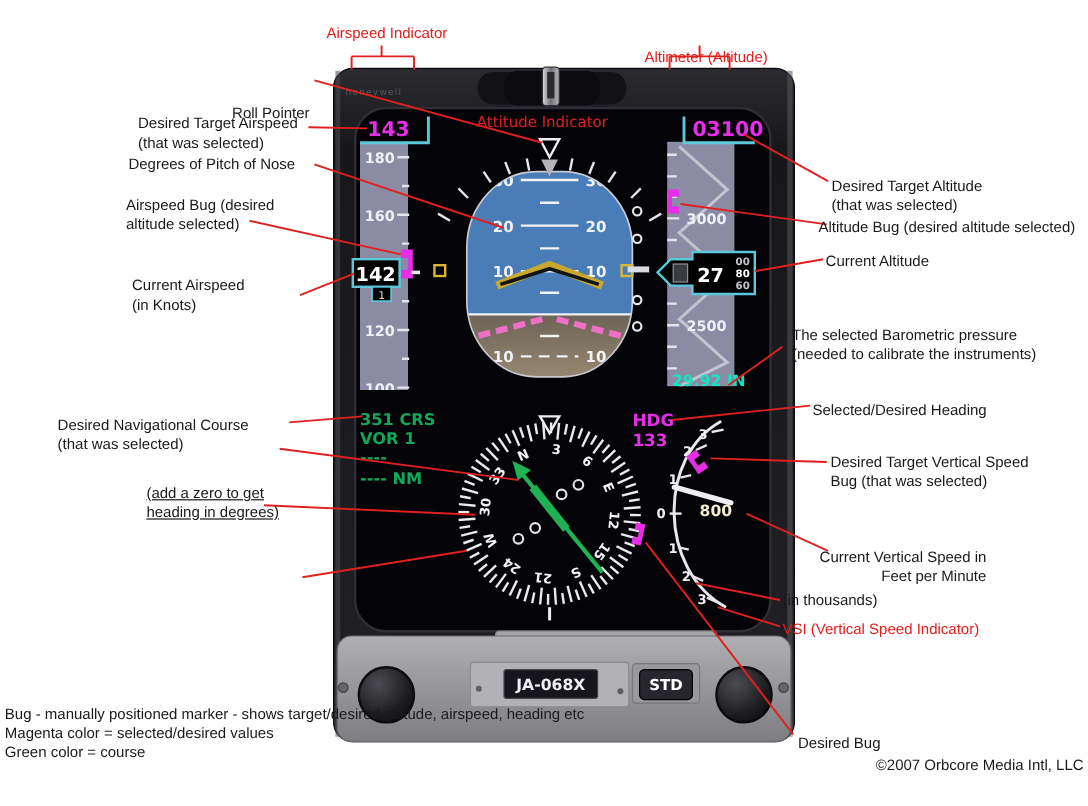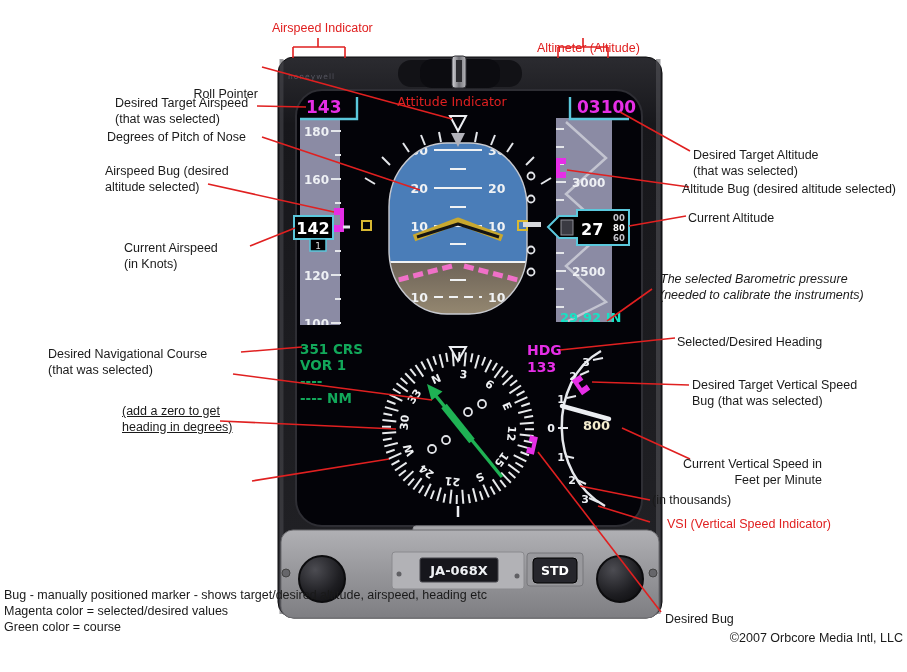--- a/index.html
+++ b/index.html
@@ -413,40 +413,40 @@
 
 <div class="ann red" style="left:272px;top:20px;">Airspeed Indicator</div>
 <div class="ann red" style="left:537px;top:20px;margin-top:20px;">Altimeter (Altitude)</div>
 
 <div class="ann rightal" style="right:649px;top:58px;margin-top:28px;">Roll Pointer</div>
 <div class="ann" style="left:115px;top:95px;">Desired Target Airspeed
 (that was selected)</div>
 <div class="ann" style="left:107px;top:129px;">Degrees of Pitch of Nose</div>
 <div class="ann" style="left:105px;top:163px;">Airspeed Bug (desired
 altitude selected)</div>
-<div class="ann" style="left:124px;top:230px;margin-top:10px;">Current Airspeed
+<div class="ann" style="left:110px;top:230px;">Current Airspeed
 (in Knots)</div>
 <div class="ann" style="left:48px;top:346px;">Desired Navigational Course
 (that was selected)</div>
 <div class="ann" style="left:122px;top:403px;text-decoration:underline;">(add a zero to get
 heading in degrees)</div>
 
 <div class="ann" style="left:693px;top:147px;">Desired Target Altitude
 (that was selected)</div>
 <div class="ann" style="left:682px;top:181px;">Altitude Bug (desired altitude selected)</div>
 <div class="ann" style="left:688px;top:210px;">Current Altitude</div>
-<div class="ann" style="left:660px;top:271px;font-style:italic;">The selected Barometric pressure
+<div class="ann" style="left:660px;top:271px;">The selected Barometric pressure
 (needed to calibrate the instruments)</div>
 <div class="ann" style="left:677px;top:334px;">Selected/Desired Heading</div>
 <div class="ann" style="left:692px;top:377px;">Desired Target Vertical Speed
 Bug (that was selected)</div>
 <div class="ann" style="left:683px;top:456px;text-align:right;">Current Vertical Speed in
 Feet per Minute</div>
 <div class="ann" style="left:652px;top:492px;">(in thousands)</div>
-<div class="ann red" style="left:652px;top:516px;margin-left:15px;">VSI (Vertical Speed Indicator)</div>
+<div class="ann red" style="left:652px;top:516px;">VSI (Vertical Speed Indicator)</div>
 <div class="ann" style="left:665px;top:611px;">Desired Bug</div>
 
 <div class="legend" style="left:4px;top:587px;">Bug - manually positioned marker - shows target/desired altitude, airspeed, heading etc
 Magenta color = selected/desired values
 Green color = course</div>
 <div class="legend" style="right:4px;top:630px;text-align:right;">©2007 Orbcore Media Intl, LLC</div>
 
 </div>
 
 </body></html>

